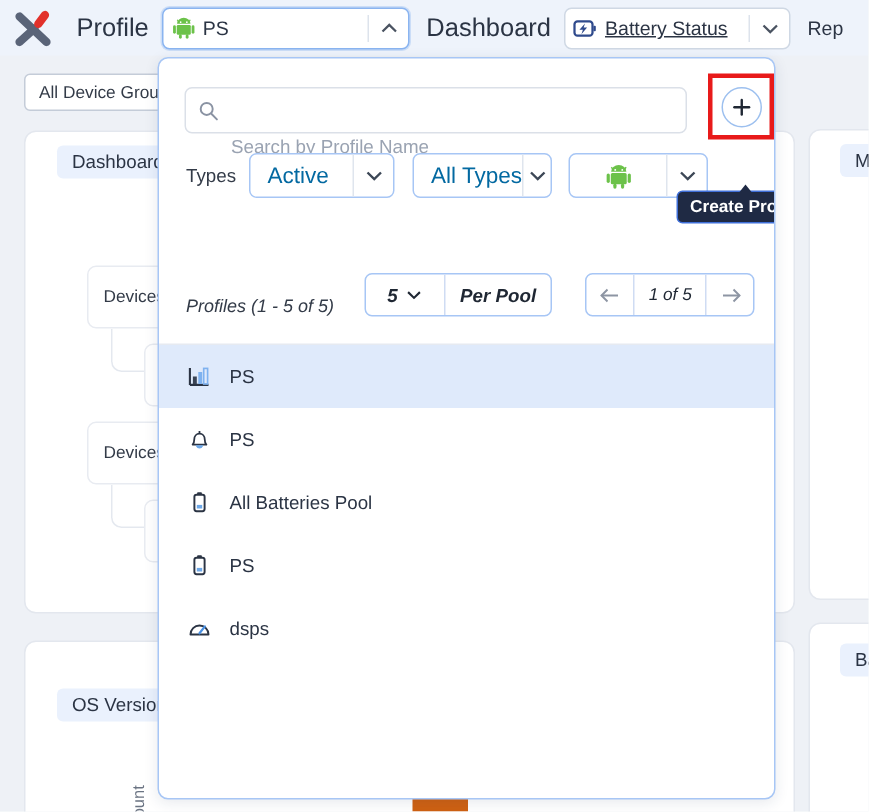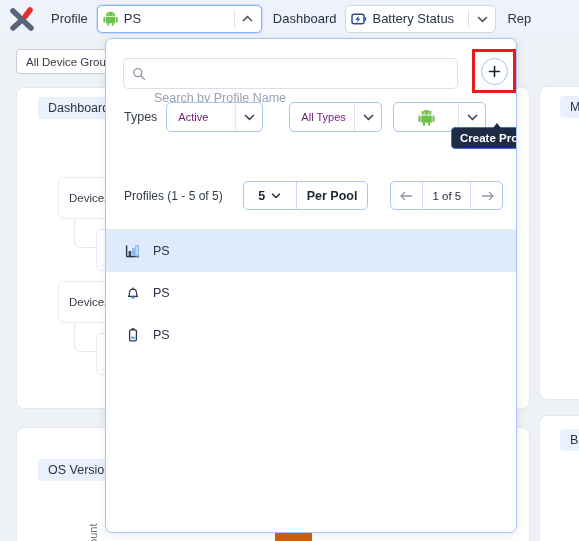--- a/index.html
+++ b/index.html
@@ -21,21 +21,21 @@
     background: #eef3fb;
     display: flex; align-items: center;
     box-sizing: border-box;
     padding-left: 6px;
     z-index: 5;
   }
   .logo {
     width: 34px; height: 30px; position: relative; flex: none;
   }
   .nav-label {
-    font-size: 13px; color: #2b3444; margin: 0 9px 0 11px; white-space: nowrap;
+    font-size: 17px; color: #2b3444; margin: 0 9px 0 11px; white-space: nowrap;
   }
   .combo {
     height: 28px;
     background: #fff;
     border: 1px solid #cfd8e4;
     border-radius: 5px;
     display: flex; align-items: center;
     box-sizing: border-box;
     flex: none;
   }
@@ -44,21 +44,21 @@
     box-shadow: 0 0 0 1px rgba(138,180,240,.35);
   }
   .combo .combo-icon { width: 26px; display: flex; align-items: center; justify-content: center; }
   .combo .combo-text { font-size: 13px; color: #2b3444; white-space: nowrap; padding-right: 8px; }
   .combo .combo-sep { width: 1px; align-self: stretch; background: #dde3ec; margin: 4px 0; }
   .combo .combo-caret { width: 26px; display:flex; align-items:center; justify-content:center; color:#5a6372; font-size: 11px;}
 
   #profile-combo { width: 165px; }
   #profile-combo .combo-text { flex: 1; }
   #dashboard-combo { width: 151px; }
-  #dashboard-combo .combo-text { flex: 1; }
+  #dashboard-combo .combo-text { flex: 1; text-decoration: underline; }
 
   .nav-label-trail { font-size: 13px; color:#2b3444; margin-left: 11px; }
 
   
   .page-bg {
     position: absolute; top: 37px; left: 0; width: 579px; height: 504px;
     background: #eef1f6;
     z-index: 1;
   }
   .device-group-box {
@@ -195,32 +195,32 @@
   }
   .f-label { font-size: 12.5px; color: #333b48; margin-right: 9px; }
   .sel {
     height: 30px;
     border: 1px solid #a7c6f5;
     border-radius: 5px;
     background: #fff;
     display: flex; align-items: center;
     box-sizing: border-box;
   }
-  .sel .sel-text { font-size: 11px; color: #701a75; padding-left: 11px; flex: 1; white-space: nowrap; }
+  .sel .sel-text { font-size: 15px; color: #0369a1; padding-left: 11px; flex: 1; white-space: nowrap; }
   .sel .sel-sep { width: 1px; align-self: stretch; background: #dfe5ee; }
   .sel .sel-caret { width: 26px; display: flex; align-items: center; justify-content: center; color: #49505d; font-size: 11px; }
   #show-select { width: 97px; }
-  #type-select { width: 93px; margin-left: 26px; }
+  #type-select { width: 93px; margin-left: 12px; }
   #platform-select { width: 93px; margin-left: 11px; justify-content: center; }
   #platform-select .plat-icon { flex:1; display:flex; align-items:center; justify-content:center;}
 
   .count-row {
     position: absolute; left: 18px; top: 141px;
     height: 31px;
-    display: flex; align-items: center;
+    display: flex; align-items: flex-end; font-style: italic;
   }
   .count-text { font-size: 12px; color: #333b48; margin-right: 20px; white-space: nowrap; }
   .perpage {
     height: 29px; display: flex; align-items: center;
     border: 1px solid #a7c6f5; border-radius: 5px; box-sizing: border-box;
     overflow: hidden;
   }
   .perpage .pp-num { width: 52px; display:flex; align-items:center; justify-content:center; gap:6px; font-size:12.5px; font-weight:bold; color:#1f2733; }
   .perpage .pp-sep { width:1px; align-self:stretch; background:#cfdcf3; }
   .perpage .pp-label { padding: 0 10px; font-size: 12.5px; font-weight: bold; color: #1f2733; }
@@ -480,27 +480,46 @@
       <span class="li-icon">
         <svg width="16" height="16" viewBox="0 0 16 16">
           <path d="M3.4 11.4c1-.9 1.1-2 1.1-3.4 0-2.2 1.5-3.9 3.5-3.9s3.5 1.7 3.5 3.9c0 1.4.1 2.5 1.1 3.4z" fill="none" stroke="#2b3444" stroke-width="1.2" stroke-linejoin="round"></path>
           <line x1="8" y1="2.4" x2="8" y2="4" stroke="#2b3444" stroke-width="1.2"></line>
           <path d="M6.3 12.4a1.8 1.6 0 0 0 3.4 0z" fill="none" stroke="#6ea8e8" stroke-width="1.1"></path>
         </svg>
       </span>
       <span class="li-label">PS</span>
     </div>
 
-
     <div class="list-item">
       <span class="li-icon">
         <svg width="16" height="16" viewBox="0 0 16 16">
           <rect x="4.6" y="2.8" width="6.8" height="11" rx="1.4" fill="none" stroke="#2b3444" stroke-width="1.3"></rect>
           <rect x="6.4" y="1.2" width="3.2" height="1.8" rx="0.6" fill="#2b3444"></rect>
           <rect x="6.2" y="9.6" width="3.6" height="2.4" fill="#6ea8e8"></rect>
         </svg>
       </span>
+      <span class="li-label">All Batteries Pool</span>
+    </div>
+
+    <div class="list-item">
+      <span class="li-icon">
+        <svg width="16" height="16" viewBox="0 0 16 16">
+          <rect x="4.6" y="2.8" width="6.8" height="11" rx="1.4" fill="none" stroke="#2b3444" stroke-width="1.3"></rect>
+          <rect x="6.4" y="1.2" width="3.2" height="1.8" rx="0.6" fill="#2b3444"></rect>
+          <rect x="6.2" y="9.6" width="3.6" height="2.4" fill="#6ea8e8"></rect>
+        </svg>
+      </span>
       <span class="li-label">PS</span>
     </div>
 
+    <div class="list-item">
+      <span class="li-icon">
+        <svg width="16" height="16" viewBox="0 0 16 16">
+          <path d="M2 12a6 6 0 0 1 12 0z" fill="none" stroke="#2b3444" stroke-width="1.3" stroke-linejoin="round"></path>
+          <line x1="8" y1="11.2" x2="11.6" y2="6.6" stroke="#4a90e2" stroke-width="1.5" stroke-linecap="round"></line>
+        </svg>
+      </span>
+      <span class="li-label">dsps</span>
+    </div>
 
   </div>
 </div>
 
 </body></html>

